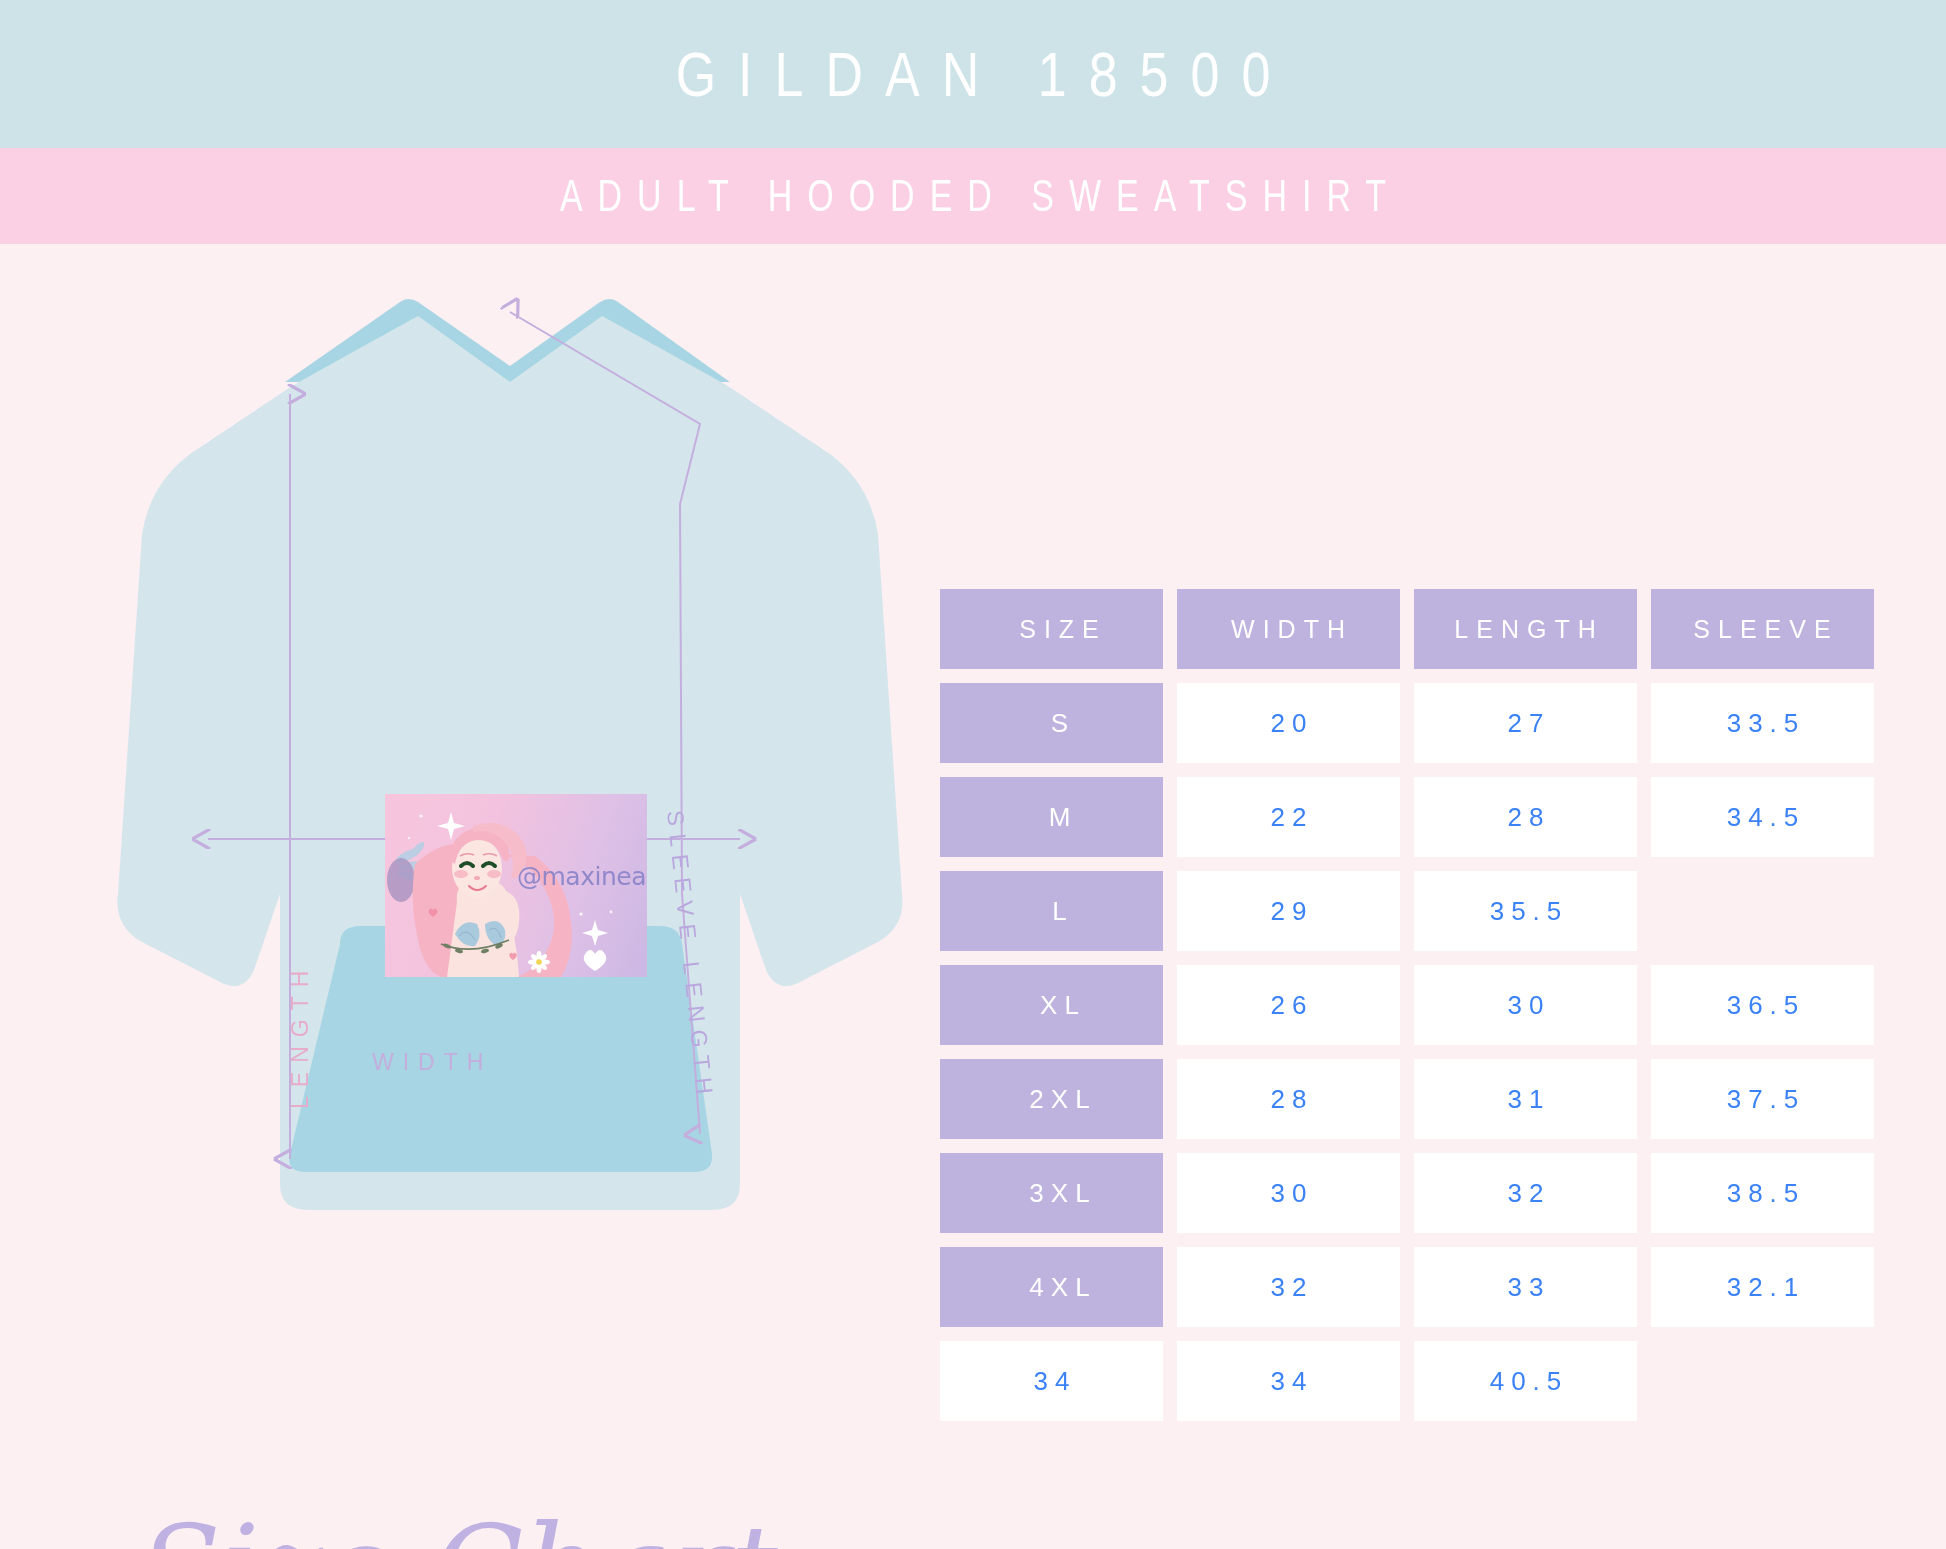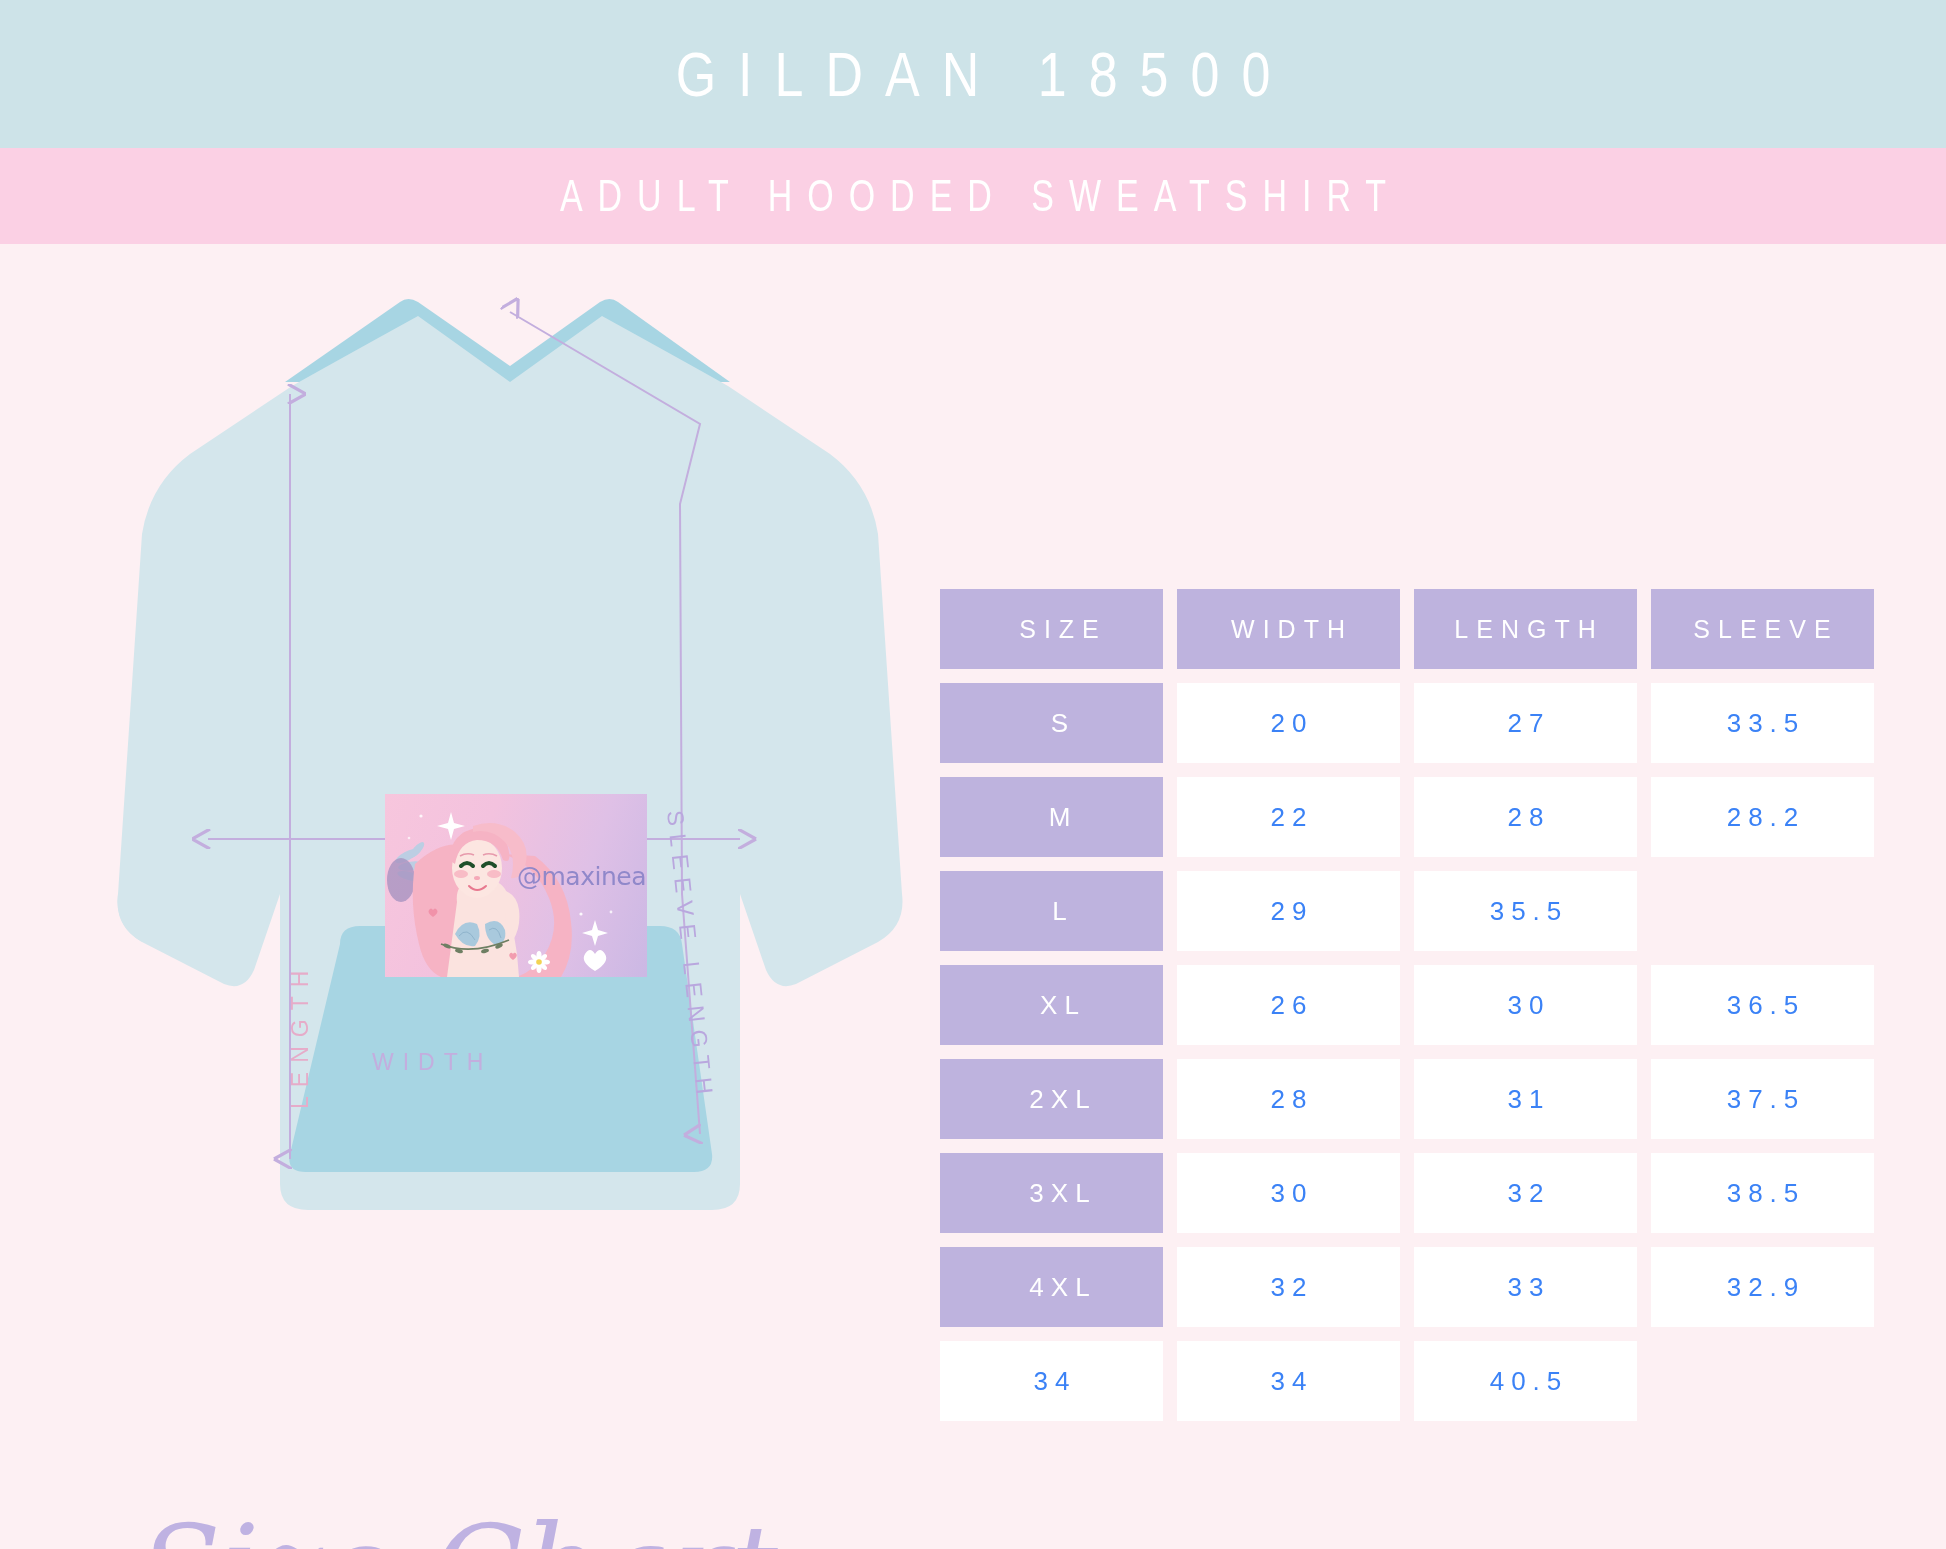--- a/index.html
+++ b/index.html
@@ -283,21 +283,21 @@
     <div class="trow body">
       <div class="cell c-size">S</div>
       <div class="cell c-val">20</div>
       <div class="cell c-val">27</div>
       <div class="cell c-val">33.5</div>
     </div>
     <div class="trow body">
       <div class="cell c-size">M</div>
       <div class="cell c-val">22</div>
       <div class="cell c-val">28</div>
-      <div class="cell c-val">28.2</div>
+      <div class="cell c-val">34.5</div>
     </div>
     <div class="trow body">
       <div class="cell c-size">L</div>
       <div class="cell c-val">29</div>
       <div class="cell c-val">35.5</div>
     </div>
     <div class="trow body">
       <div class="cell c-size">XL</div>
       <div class="cell c-val">26</div>
       <div class="cell c-val">30</div>
@@ -312,21 +312,21 @@
     <div class="trow body">
       <div class="cell c-size">3XL</div>
       <div class="cell c-val">30</div>
       <div class="cell c-val">32</div>
       <div class="cell c-val">38.5</div>
     </div>
     <div class="trow body">
       <div class="cell c-size">4XL</div>
       <div class="cell c-val">32</div>
       <div class="cell c-val">33</div>
-      <div class="cell c-val">32.9</div>
+      <div class="cell c-val">32.1</div>
     </div>
     <div class="trow body">
       <div class="cell c-val">34</div>
       <div class="cell c-val">34</div>
       <div class="cell c-val">40.5</div>
     </div>
   </div>
 
 </div>
 

